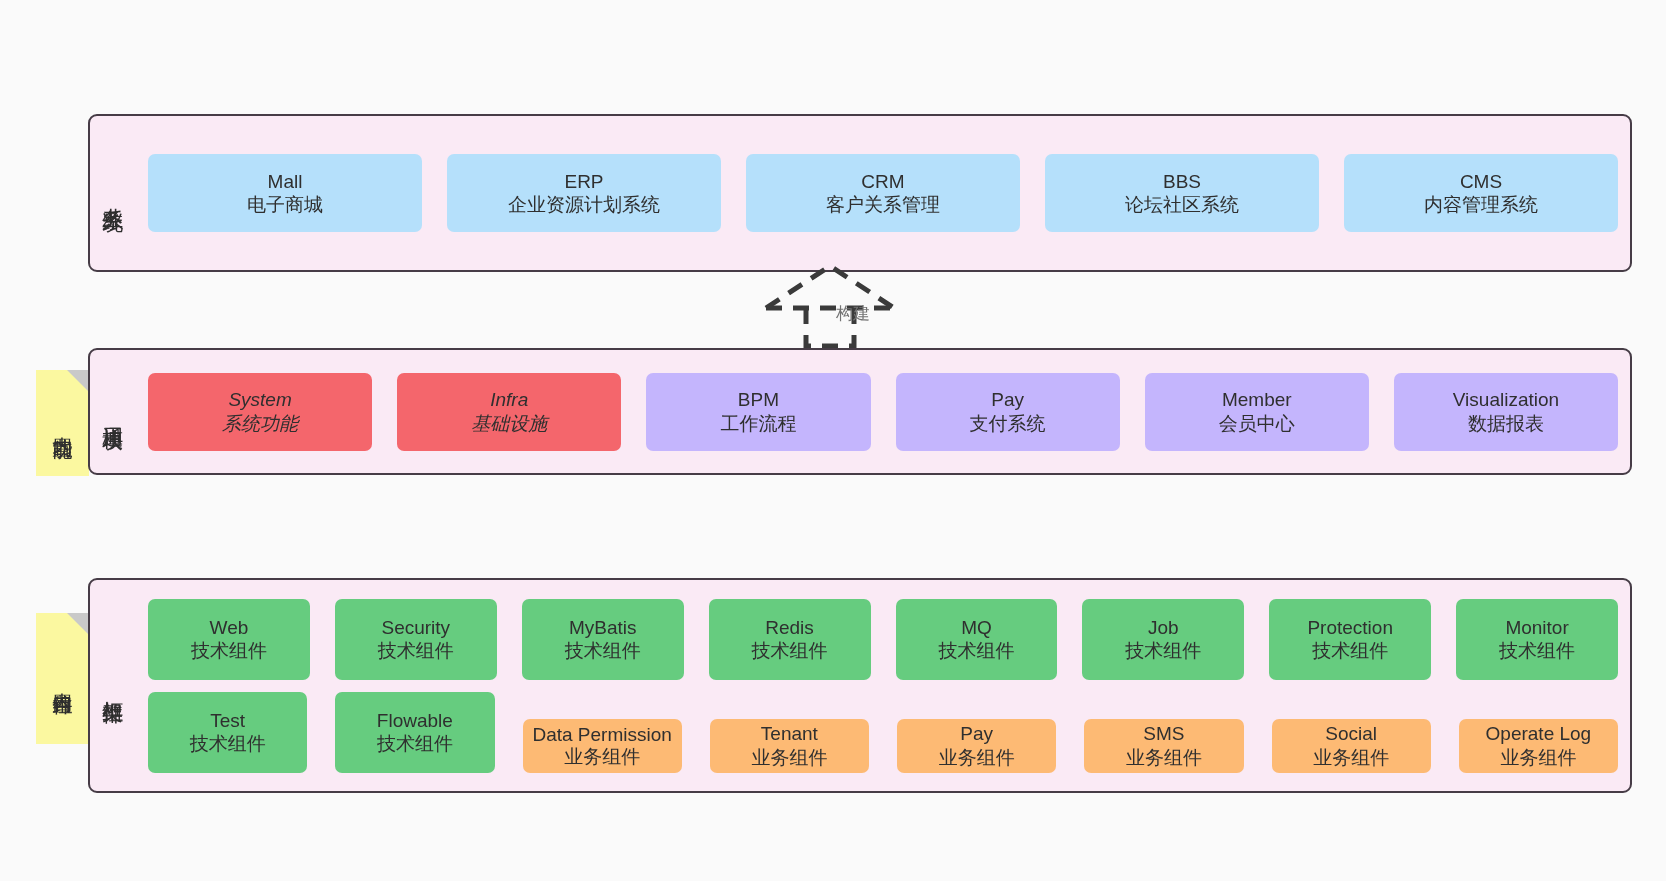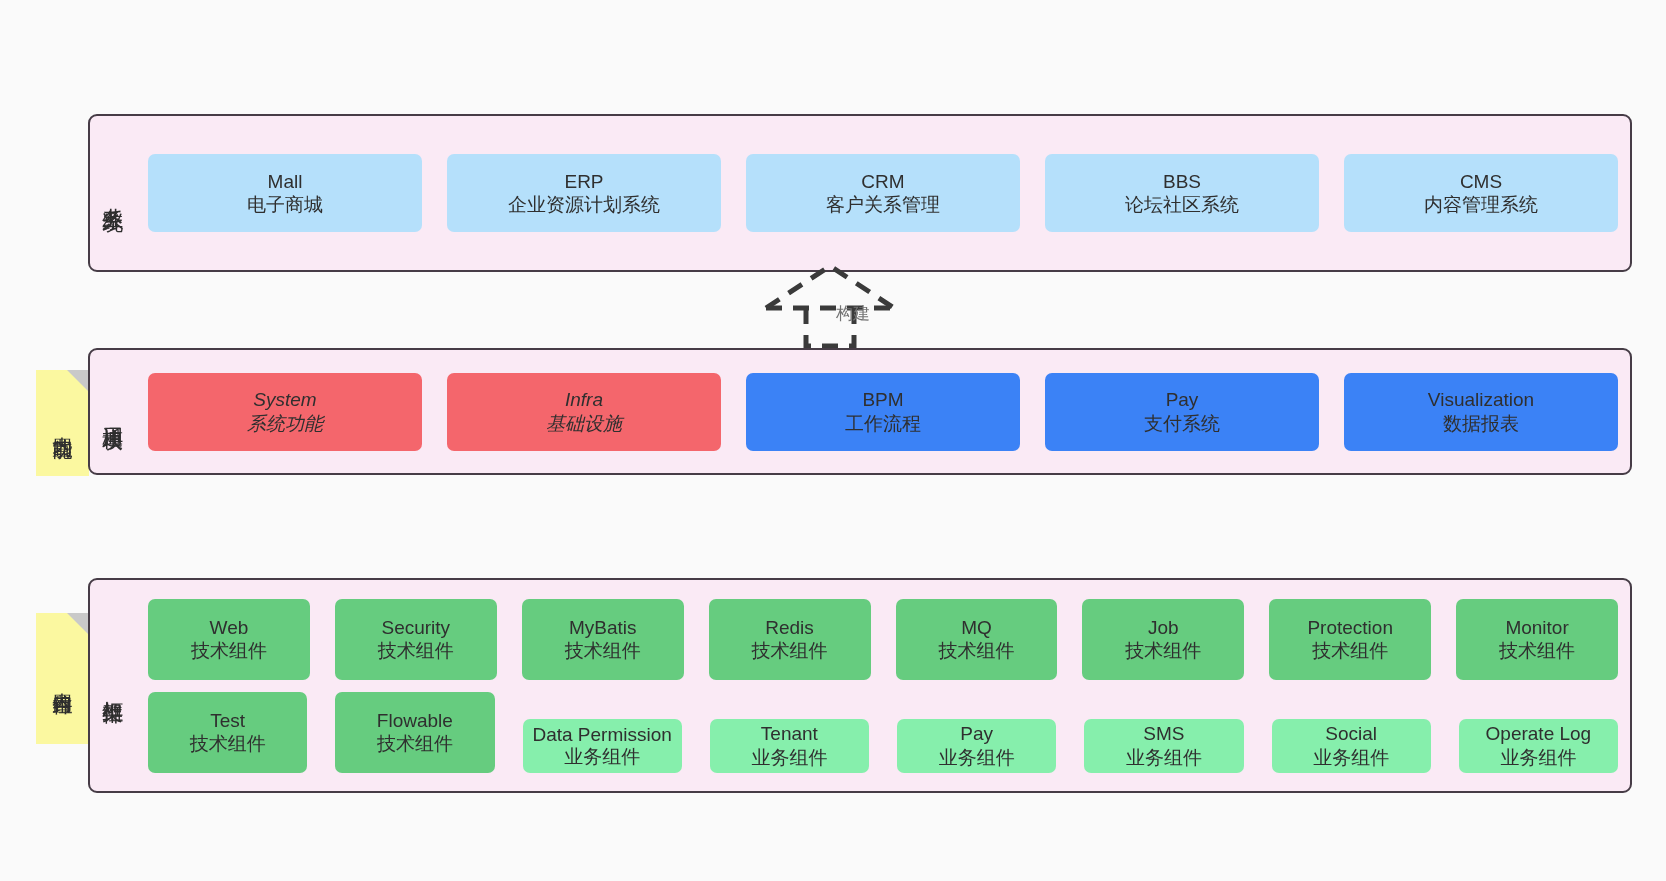--- a/index.html
+++ b/index.html
@@ -64,23 +64,23 @@
     color:#2f2f2f;
     padding:4px 6px;
     box-sizing:border-box;
   }
   .cell .l1{display:block;}
   .cell .l2{display:block;}
 
   
   .c-blue       {background:#b5e0fb;}
   .c-red        {background:#f4666c;font-style:italic;}
-  .c-pink       {background:#3b82f6;align-items:center;}
+  .c-pink       {background:#c4b5fd;align-items:center;}
   .c-green      {background:#66cc7f;}
-  .c-lightgreen {background:#86efac;margin-top:27px;}
+  .c-lightgreen {background:#fdba74;margin-top:27px;}
 
   
   .note{
     position:absolute;
     background:#fbf8a0;
     box-sizing:border-box;
     display:flex;
     align-items:center;
     justify-content:center;
     font-size:20px;
@@ -175,20 +175,24 @@
         </div>
         <div class="cell c-pink">
           <span class="l1">BPM</span>
           <span class="l2">工作流程</span>
         </div>
         <div class="cell c-pink">
           <span class="l1">Pay</span>
           <span class="l2">支付系统</span>
         </div>
         <div class="cell c-pink">
+          <span class="l1">Member</span>
+          <span class="l2">会员中心</span>
+        </div>
+        <div class="cell c-pink">
           <span class="l1">Visualization</span>
           <span class="l2">数据报表</span>
         </div>
       </div>
     </div>
   </div>
 
 
   <div class="note" style="left:36px;top:613px;width:53px;height:131px;">
     <span class="fold"></span>

